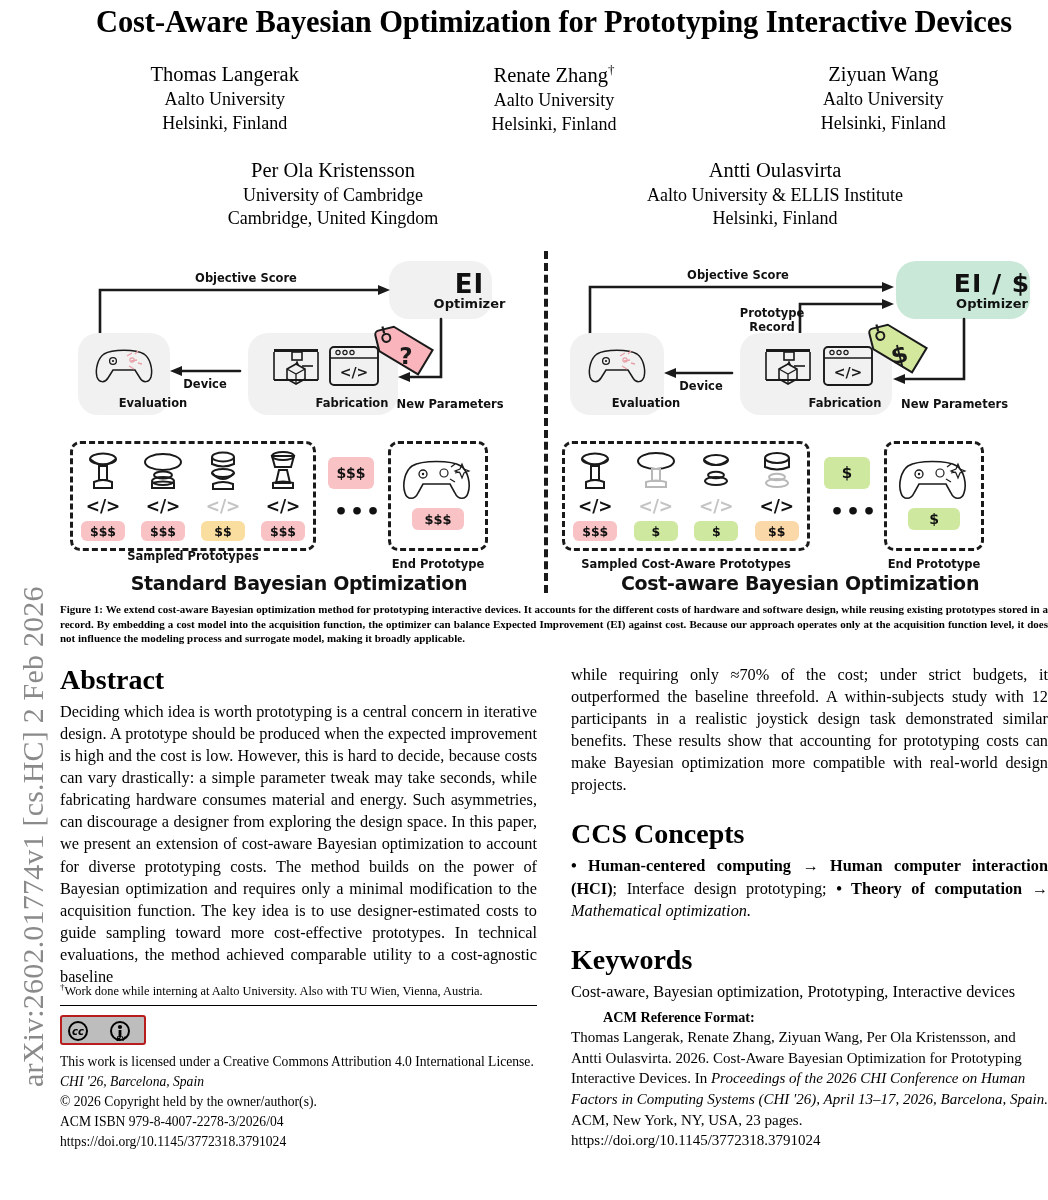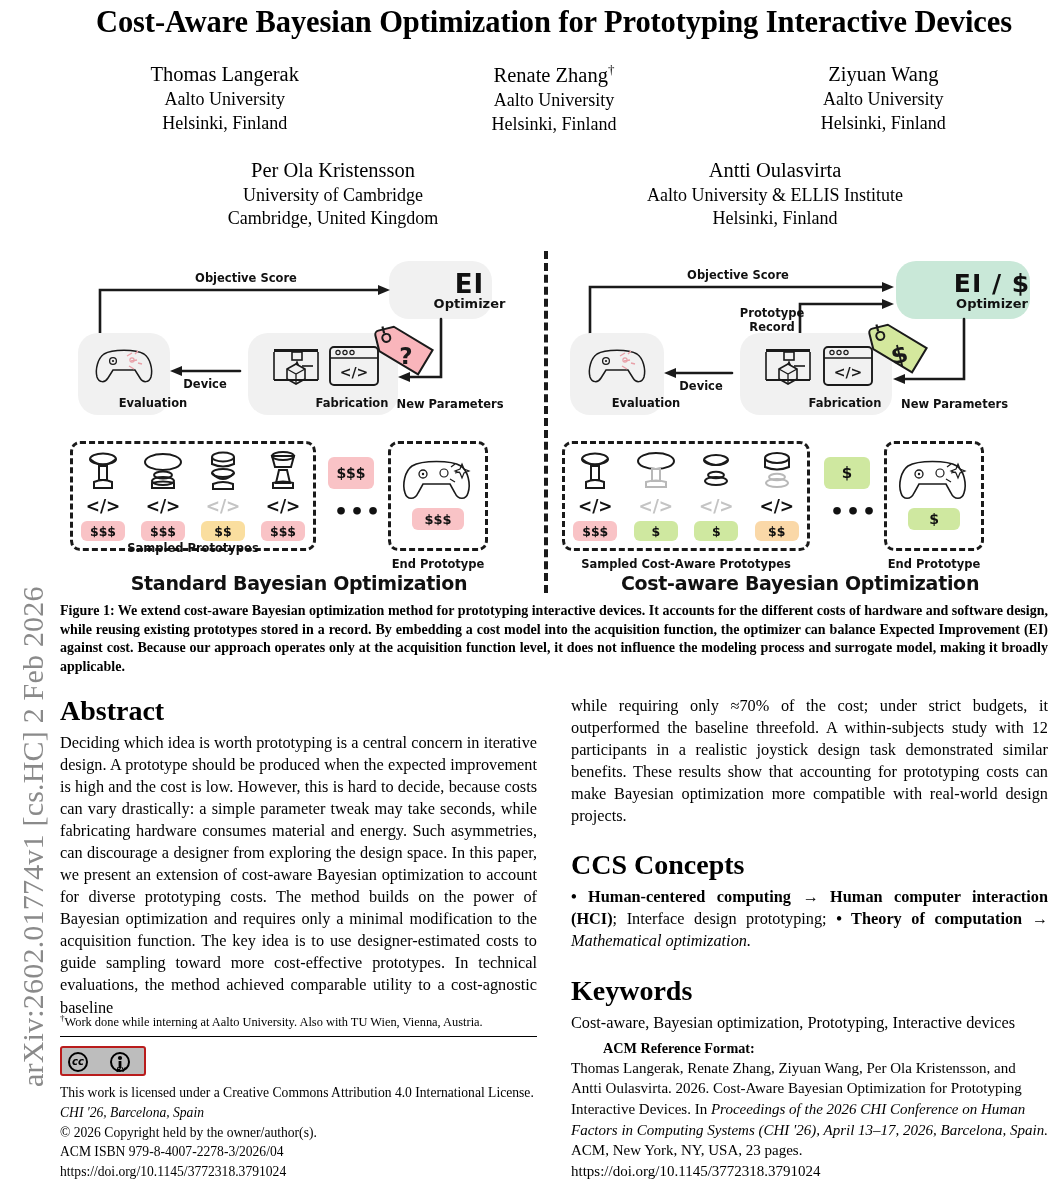--- a/index.html
+++ b/index.html
@@ -118,21 +118,21 @@
   }
   .grp-label {
     position: absolute; font-size: 11.5px; font-weight: bold; color: #111;
     font-family: "DejaVu Sans", sans-serif; text-align: center; white-space: nowrap;
   }
 
   
   .caption {
     margin-top: 8px; width: 988px;
     font-family: "Liberation Serif", serif;
-    font-size: 14px; font-weight: bold; line-height: 1.33;
+    font-size: 11px; font-weight: bold; line-height: 1.33;
     text-align: justify;
   }
 
   
   .cols { position: relative; margin-top: 18px; width: 988px; height: 470px; }
   .col { position: absolute; top: 0; width: 477px; }
   .col.l { left: 0; }
   .col.r { left: 511px; }
 
   h2.sec {
@@ -367,21 +367,21 @@
                 <path d="M16,20 h8 l3,13 h-14 z" fill="none" stroke="#1a1a1a" stroke-width="2"></path>
                 <path d="M10,33 q10,-3 20,0 v5 h-20 z" fill="none" stroke="#1a1a1a" stroke-width="2"></path>
               </svg>
               <div class="code-glyph" style="margin-top:2px;">&lt;/&gt;</div>
               <div style="display:flex;justify-content:center;margin-top:5px;">
                 <div class="tag" style="background:#f9c3c6;width:44px;height:20px;font-size:12.5px;">$$$</div>
               </div>
             </div>
           </div>
         </div>
-        <div class="grp-label" style="left:10px; top:292px; width:246px;">Sampled Prototypes</div>
+        <div class="grp-label" style="left:10px; top:300px; width:246px;">Sampled Prototypes</div>
 
         <div class="tag" style="position:absolute;left:268px;top:208px;background:#f9c3c6;width:46px;height:32px;font-size:14px;">$$$</div>
         <div class="dots" style="left:274px; top:250px;">•••</div>
 
         <div class="proto-group" style="left:328px; top:192px; width:100px; height:110px;">
           <svg width="80" height="52" style="margin:8px auto 0;">
             <path d="M14,14 C7,19 4,32 7,41 C9,48 17,48 20,41 L25,32 L52,32 L57,41 C60,48 68,48 70,41 C73,32 70,19 63,14 C53,8 24,8 14,14 Z" fill="none" stroke="#1a1a1a" stroke-width="1.6"></path>
             <circle cx="25" cy="22" r="4" fill="none" stroke="#1a1a1a" stroke-width="1.3"></circle>
             <circle cx="25" cy="22" r="1.2" fill="#1a1a1a"></circle>
             <g stroke="#1a1a1a" stroke-width="1.2" fill="none">

